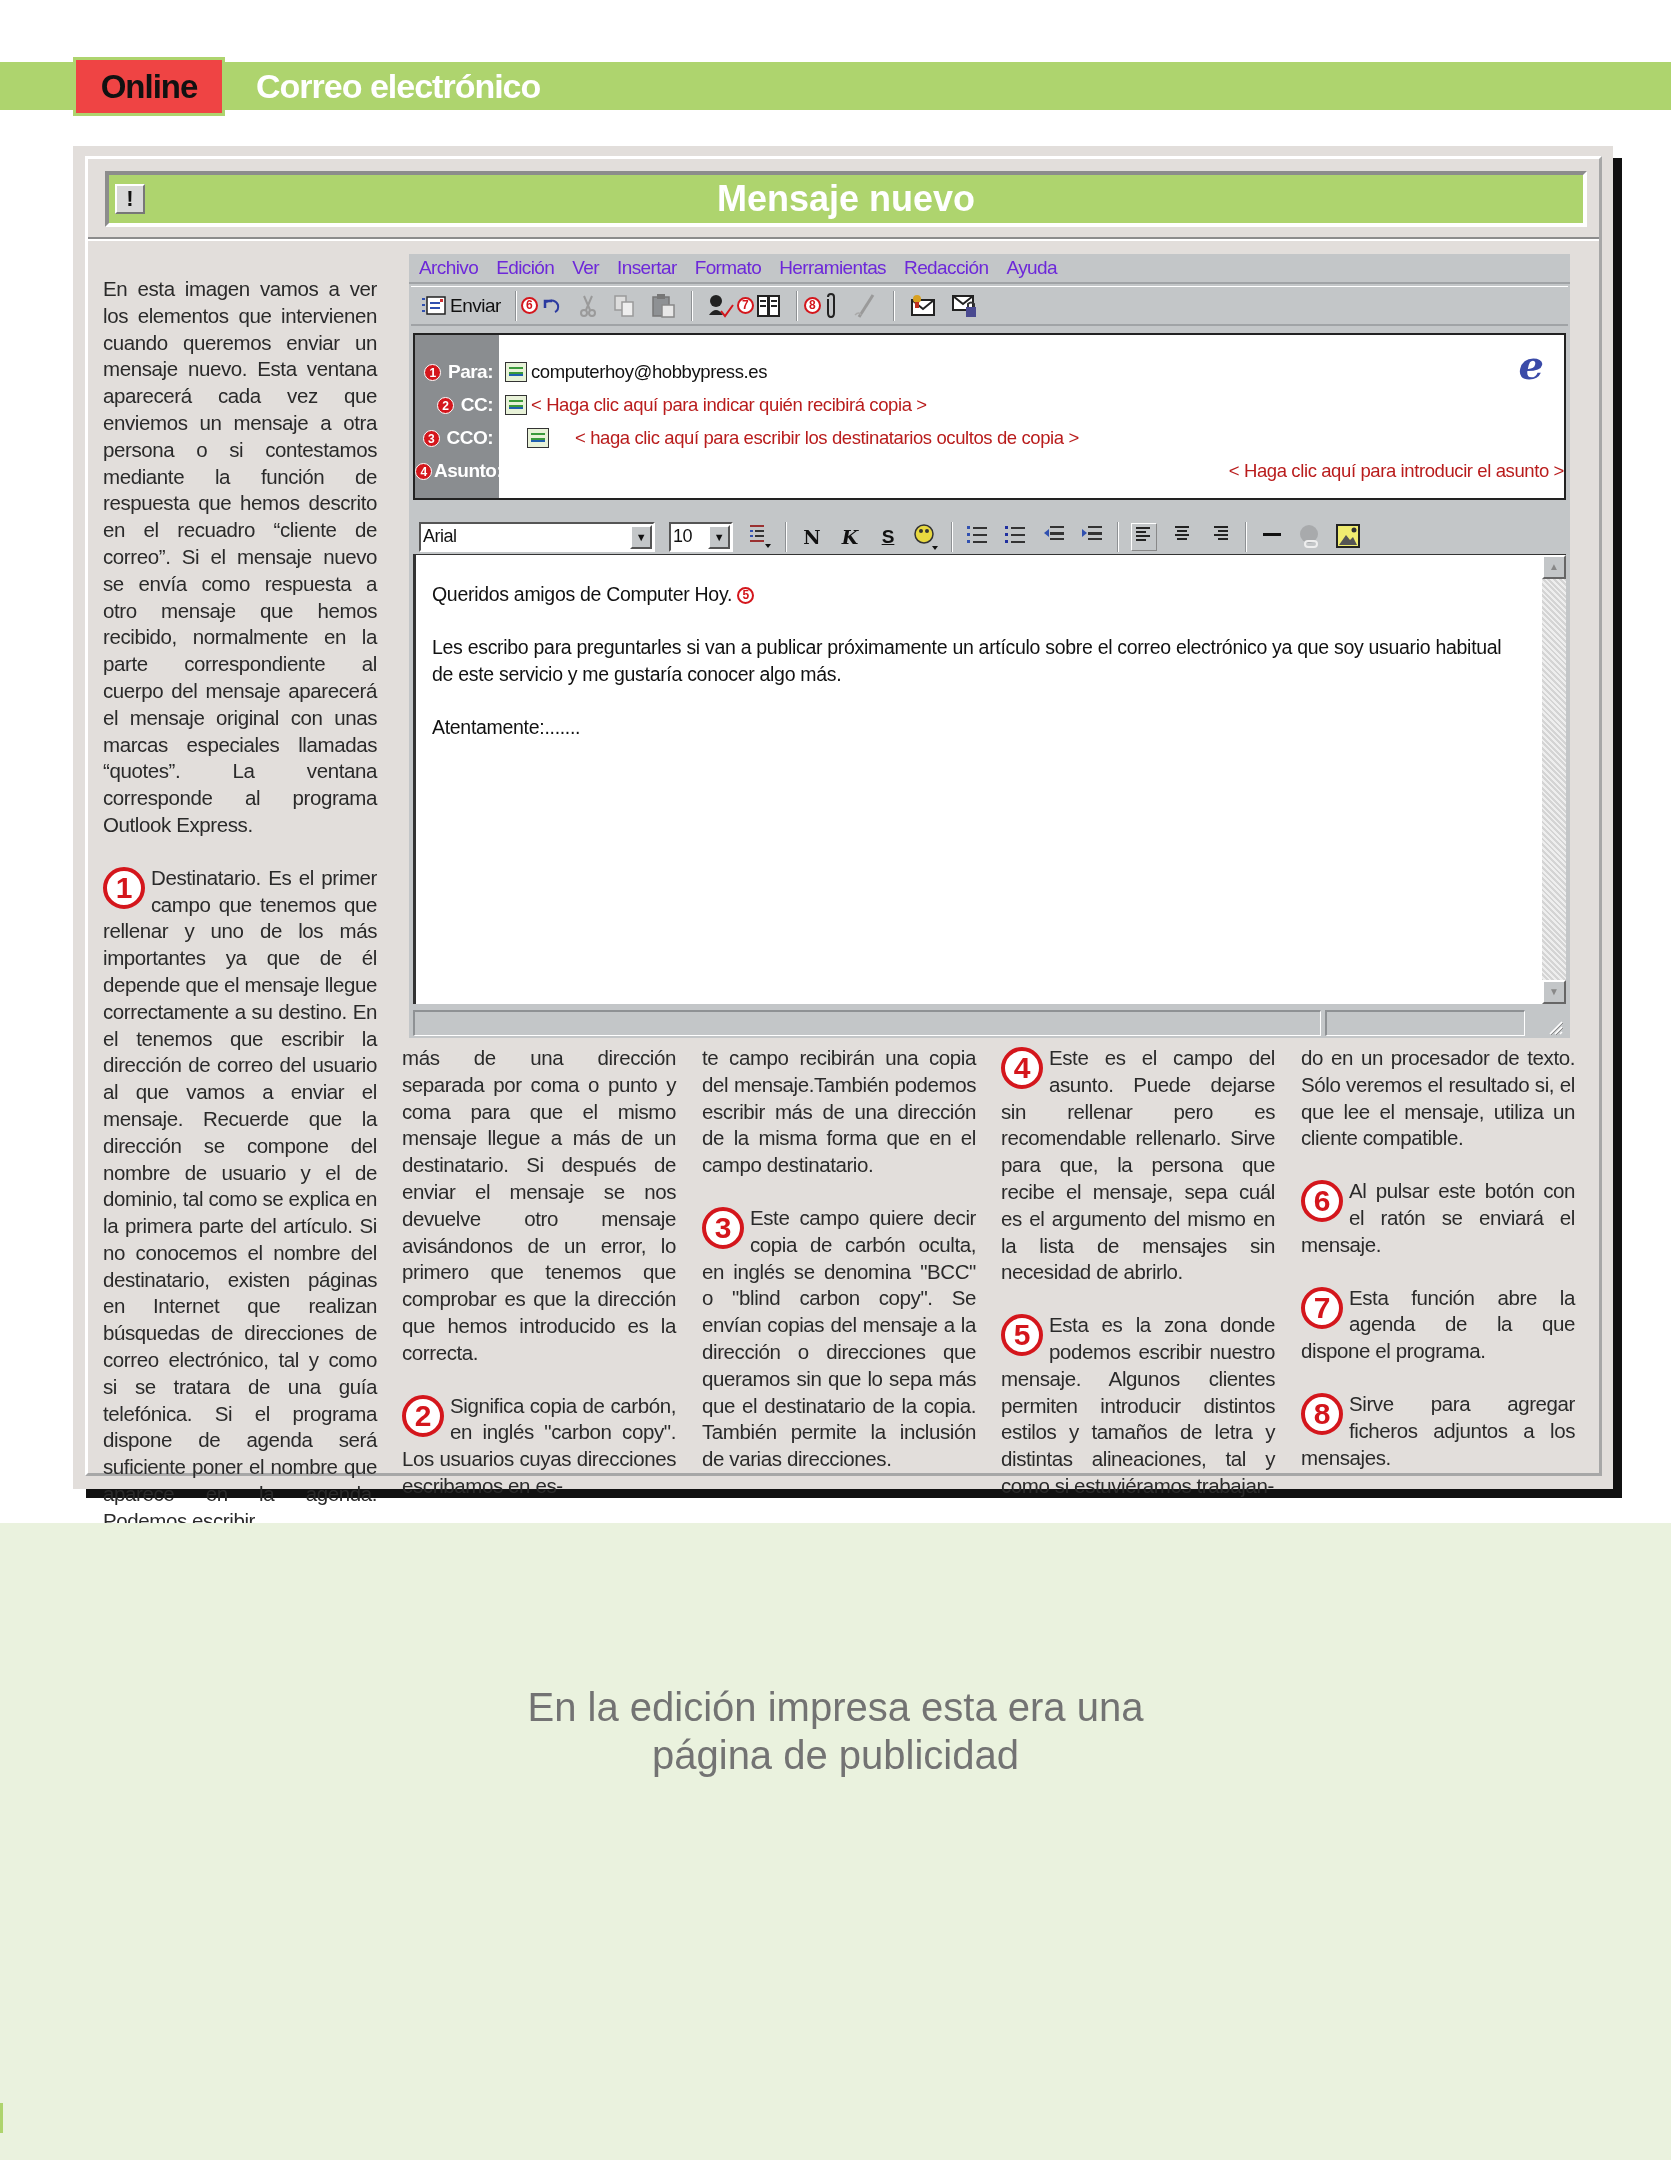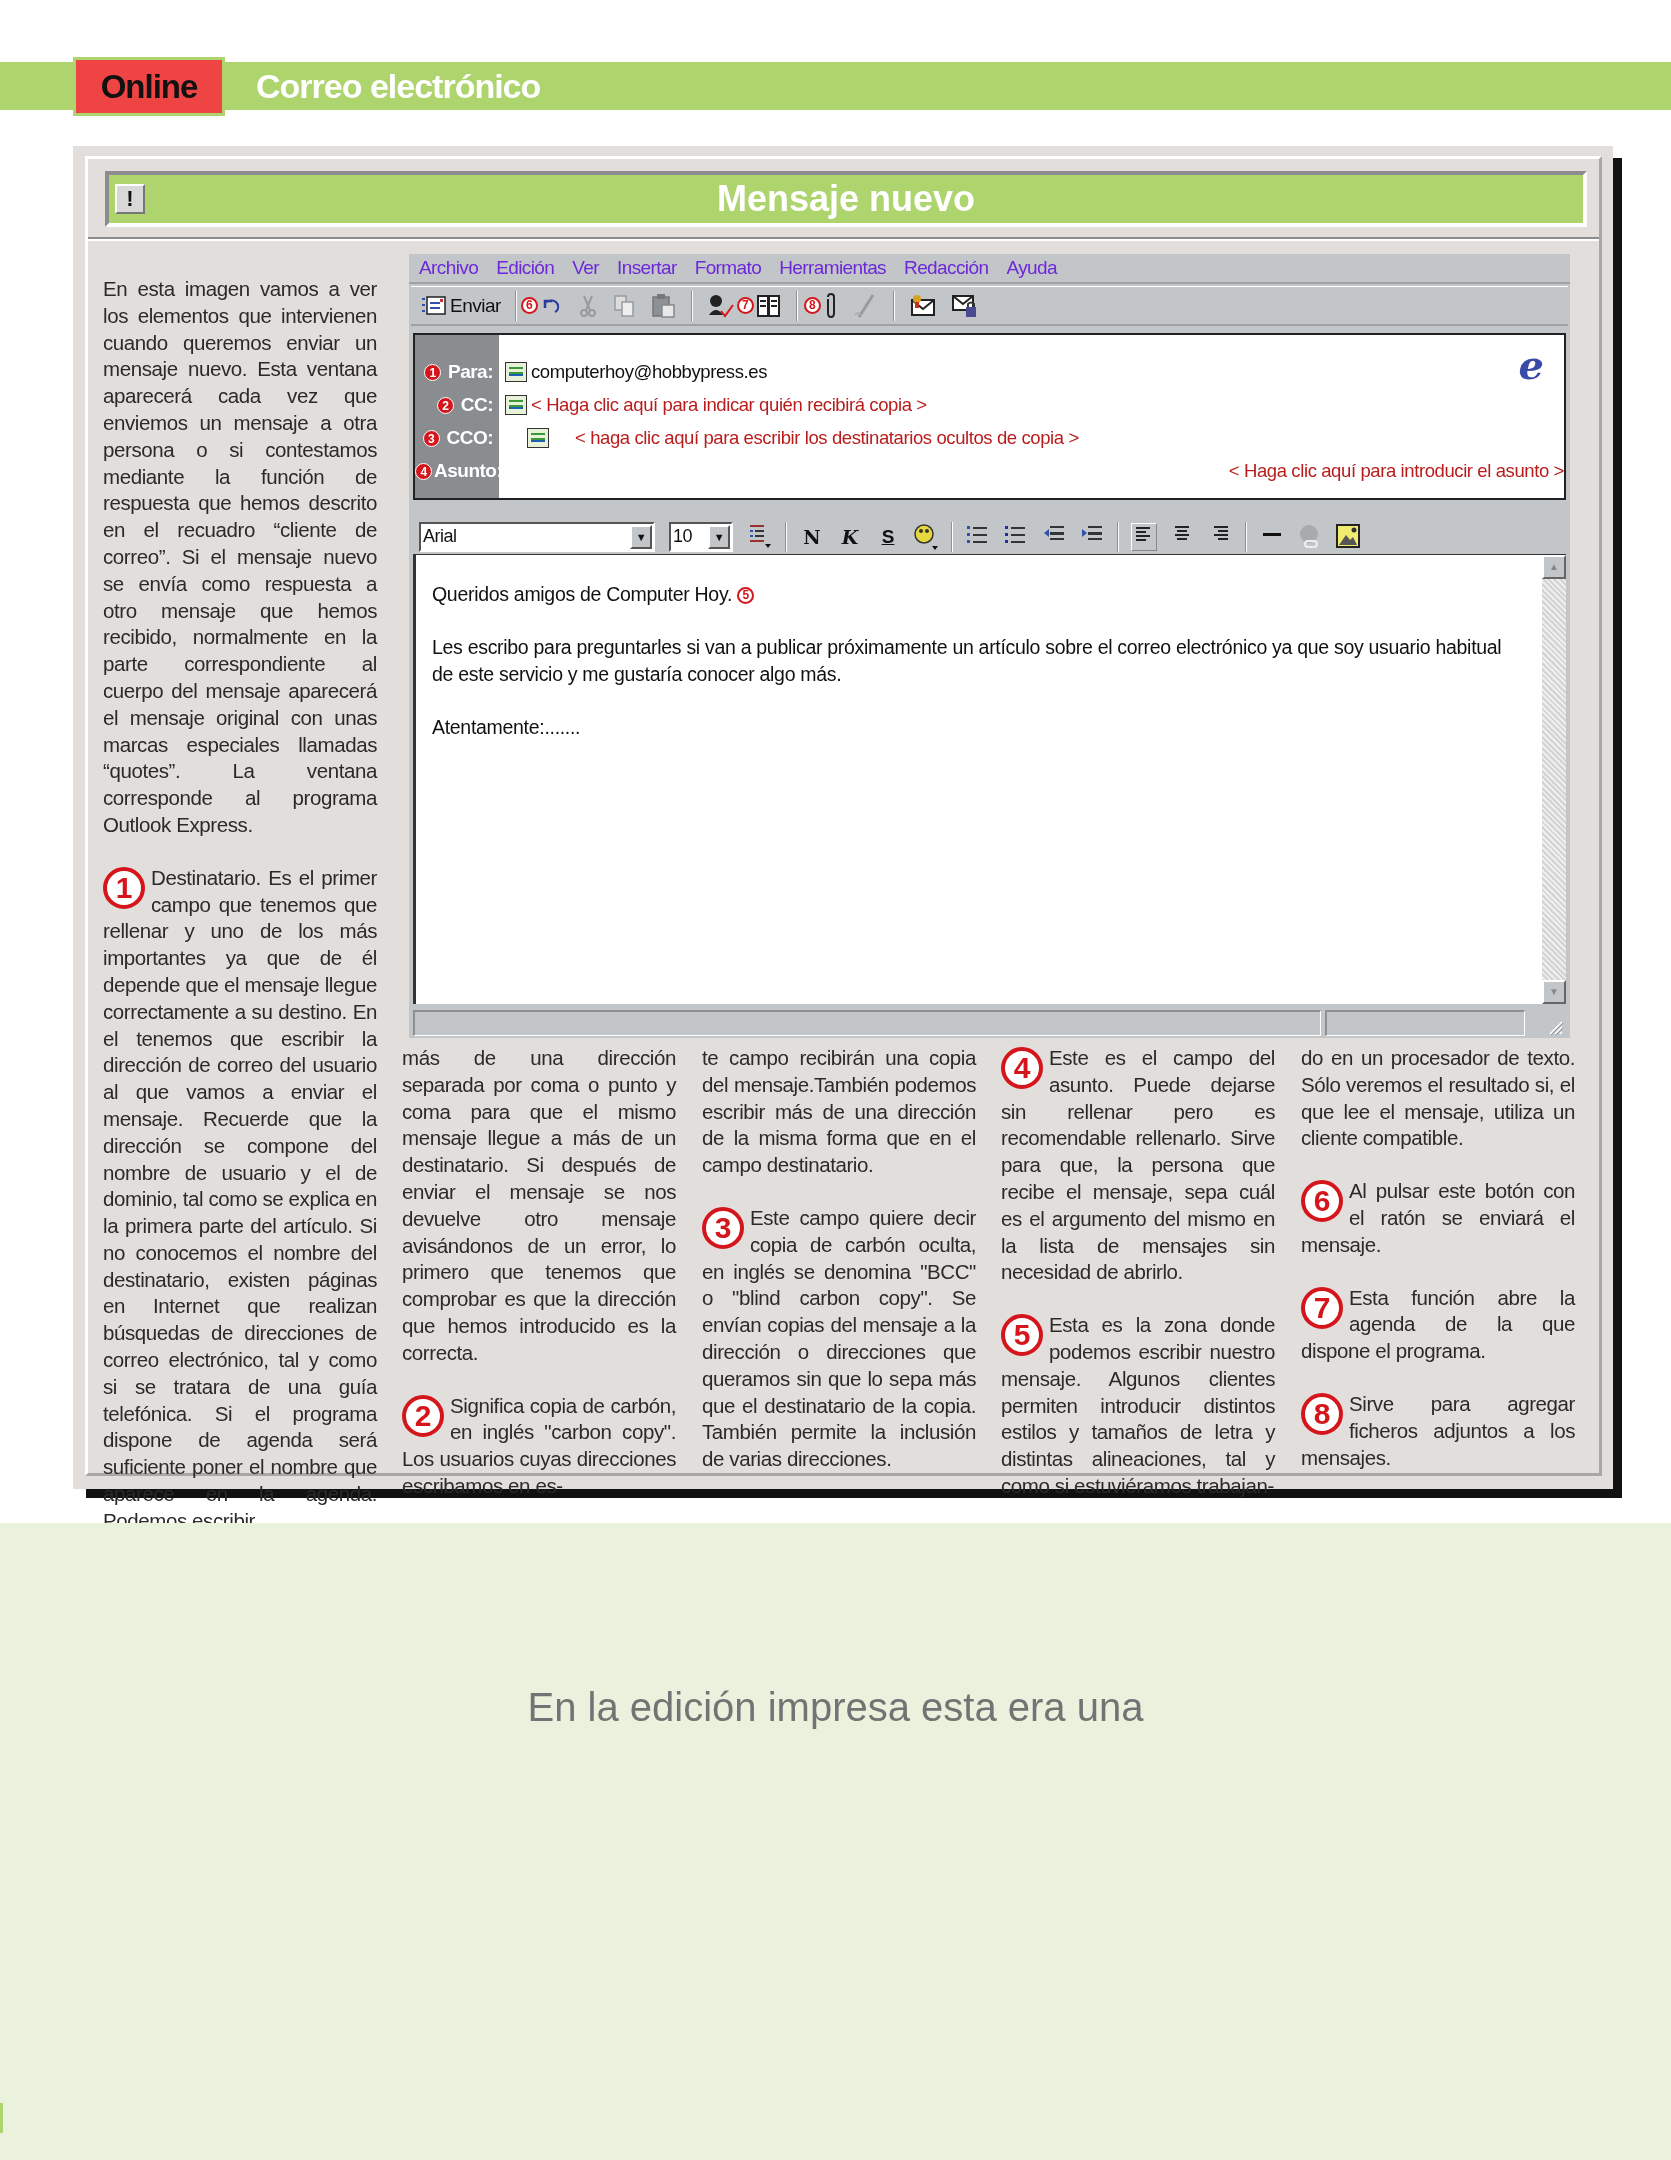--- a/index.html
+++ b/index.html
@@ -398,15 +398,16 @@
           <path d="M18 6 L6 18 M18 11 L11 18 M18 16 L16 18" stroke="#fff" stroke-width="1.5"></path>
           <path d="M19 7 L7 19 M19 12 L12 19" stroke="#888" stroke-width="1"></path>
         </svg>
     </div>
   </div>
 </div>
 
 <div class="ad">
   <div class="ad-text">
     <div>En la edición impresa esta era una</div>
+    <div>página de publicidad</div>
   </div>
   <div class="ad-mark"></div>
 </div>
 
 </body></html>

